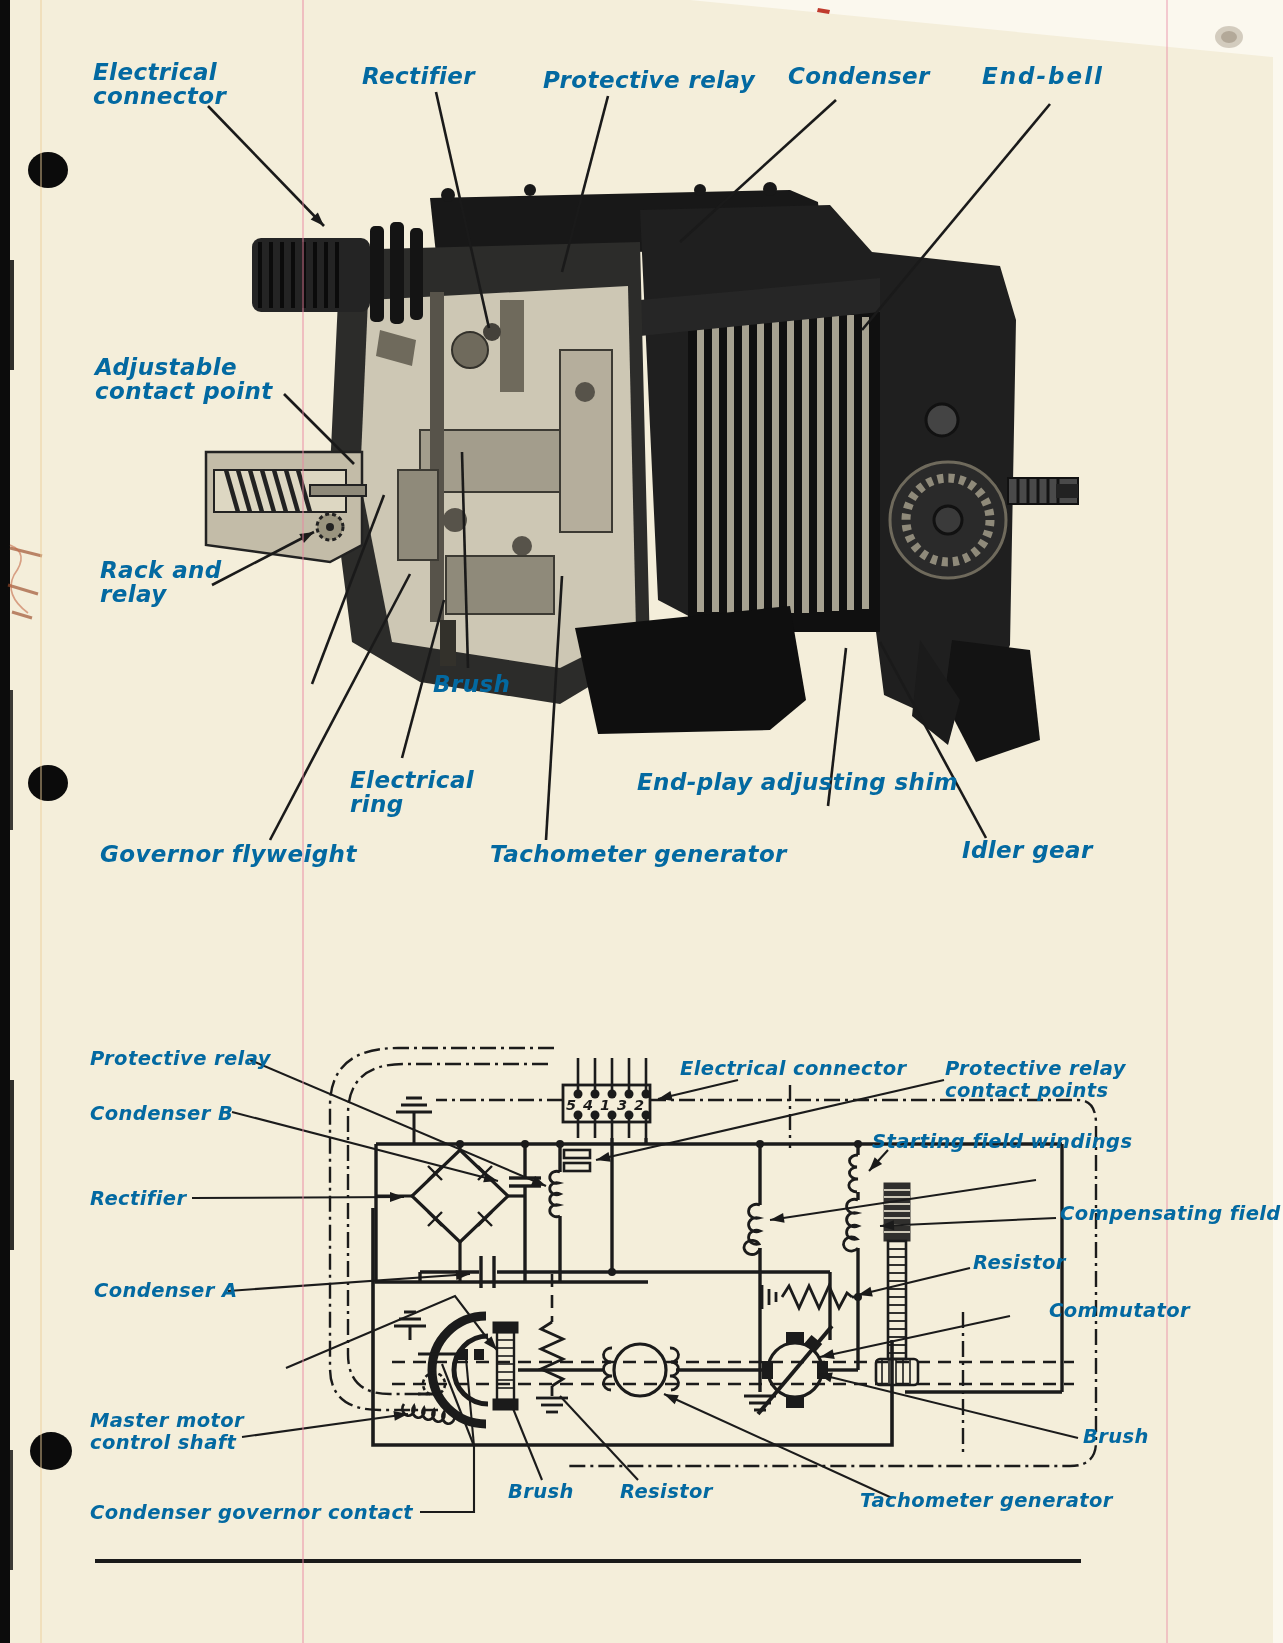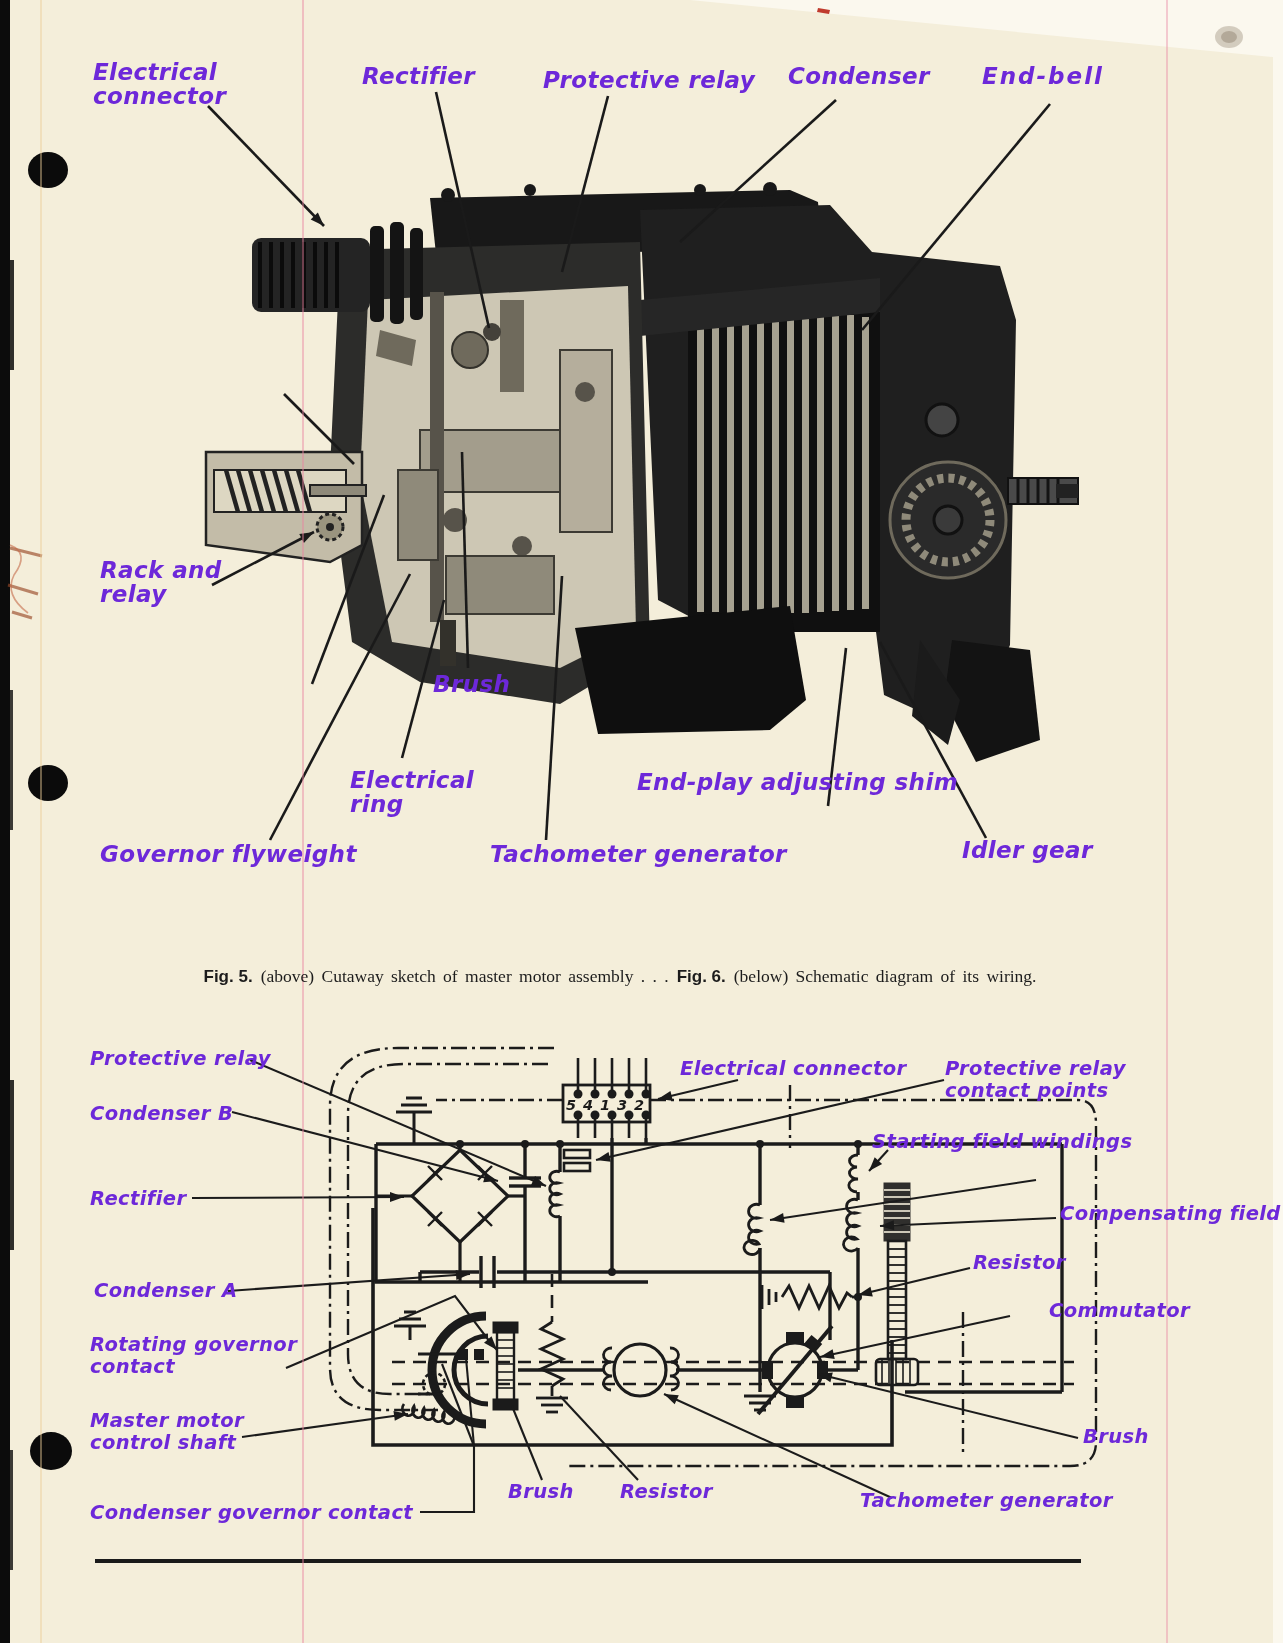--- a/index.html
+++ b/index.html
@@ -1,19 +1,19 @@
 <!DOCTYPE html>
 <html><head>
 <meta charset="utf-8">
 <style>
   html,body{margin:0;padding:0;background:#777;}
   .page{position:relative;width:1283px;height:1643px;background:#f4eeda;overflow:hidden;
         font-family:"DejaVu Sans",sans-serif;}
   .artsvg{position:absolute;left:0;top:0;}
-  .hand{position:absolute;font:italic 700 23px/1.06 "DejaVu Sans",sans-serif;color:#6d28d9;
+  .hand{position:absolute;font:italic 700 23px/1.06 "DejaVu Sans",sans-serif;color:#0369a1;
         white-space:pre-line;letter-spacing:.4px;}
   .hand6{font-size:19.5px;line-height:1.12;}
   .caption{position:absolute;left:0;top:966px;width:1240px;text-align:center;color:#1c1c1c;
            font:400 17.5px "Liberation Serif",serif;}
   .caption .figlab{font:700 17px "Liberation Sans",sans-serif;margin:0 4px;}
   .caption .figtxt{margin:0 4px;word-spacing:3px;}
   .vline{position:absolute;top:0;height:1643px;width:2px;}
 </style>
 </head>
 <body>
@@ -443,40 +443,37 @@
   <div class="vline" style="left:40px;background:rgba(235,205,150,.45)"></div>
   <div class="vline" style="left:302px;background:rgba(232,130,160,.45)"></div>
   <div class="vline" style="left:1166px;background:rgba(232,130,160,.4)"></div>
 
   <div class="hand" style="left:93px;top:60px">Electrical
 connector</div>
   <div class="hand" style="left:362px;top:64px">Rectifier</div>
   <div class="hand" style="left:543px;top:68px">Protective relay</div>
   <div class="hand" style="left:788px;top:64px">Condenser</div>
   <div class="hand" style="left:982px;top:64px;letter-spacing:2px">End-bell</div>
+  <div class="hand" style="left:95px;top:355px">Adjustable
+contact point</div>
   <div class="hand" style="left:100px;top:558px">Rack and
 relay</div>
   <div class="hand" style="left:433px;top:672px">Brush</div>
   <div class="hand" style="left:350px;top:768px">Electrical
 ring</div>
   <div class="hand" style="left:100px;top:842px">Governor flyweight</div>
   <div class="hand" style="left:637px;top:770px">End-play adjusting shim</div>
   <div class="hand" style="left:490px;top:842px">Tachometer generator</div>
   <div class="hand" style="left:962px;top:838px">Idler gear</div>
 
-  <div class="caption">
-    <span class="figlab">Fig. 5.</span><span class="figtxt">(above) Cutaway sketch of master motor assembly . . .</span><span class="figlab">Fig. 6.</span><span class="figtxt">(below) Schematic diagram of its wiring.</span>
-  </div>
 
   <div class="hand hand6" style="left:90px;top:1048px">Protective relay</div>
   <div class="hand hand6" style="left:90px;top:1103px">Condenser B</div>
   <div class="hand hand6" style="left:90px;top:1188px">Rectifier</div>
   <div class="hand hand6" style="left:94px;top:1280px">Condenser A</div>
-  <div class="hand hand6" style="left:90px;top:1334px">Rotating governor
-contact</div>
   <div class="hand hand6" style="left:90px;top:1410px">Master motor
 control shaft</div>
   <div class="hand hand6" style="left:90px;top:1502px">Condenser governor contact</div>
   <div class="hand hand6" style="left:680px;top:1058px">Electrical connector</div>
   <div class="hand hand6" style="left:945px;top:1058px">Protective relay
 contact points</div>
   <div class="hand hand6" style="left:872px;top:1131px">Starting field windings</div>
   <div class="hand hand6" style="left:1060px;top:1203px">Compensating field</div>
   <div class="hand hand6" style="left:973px;top:1252px">Resistor</div>
   <div class="hand hand6" style="left:1049px;top:1300px">Commutator</div>

